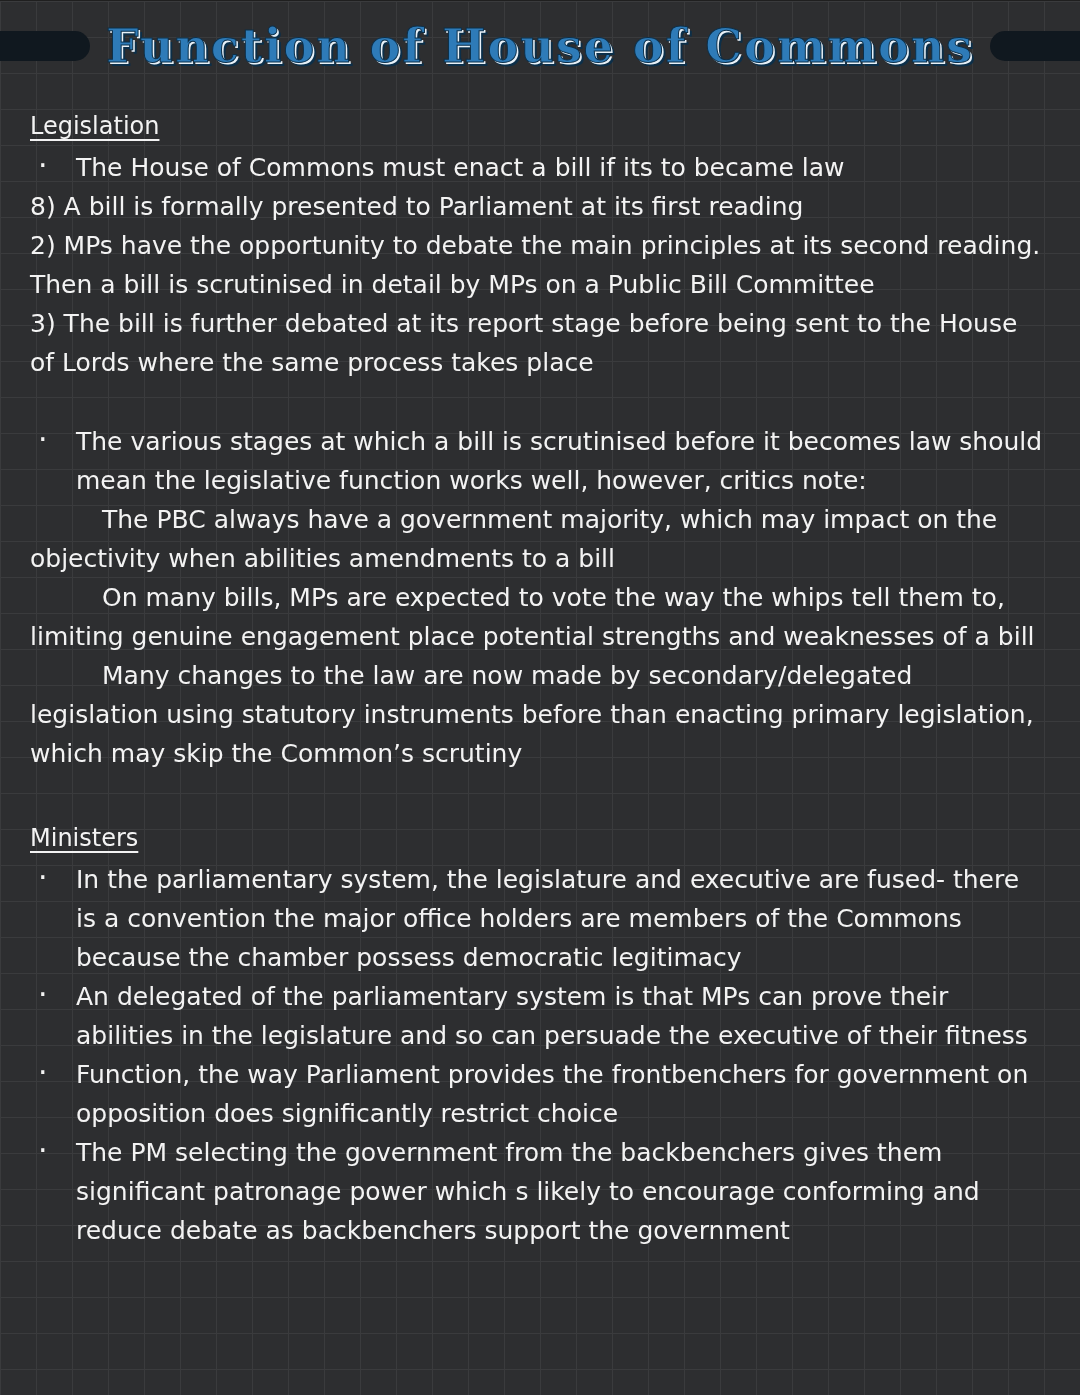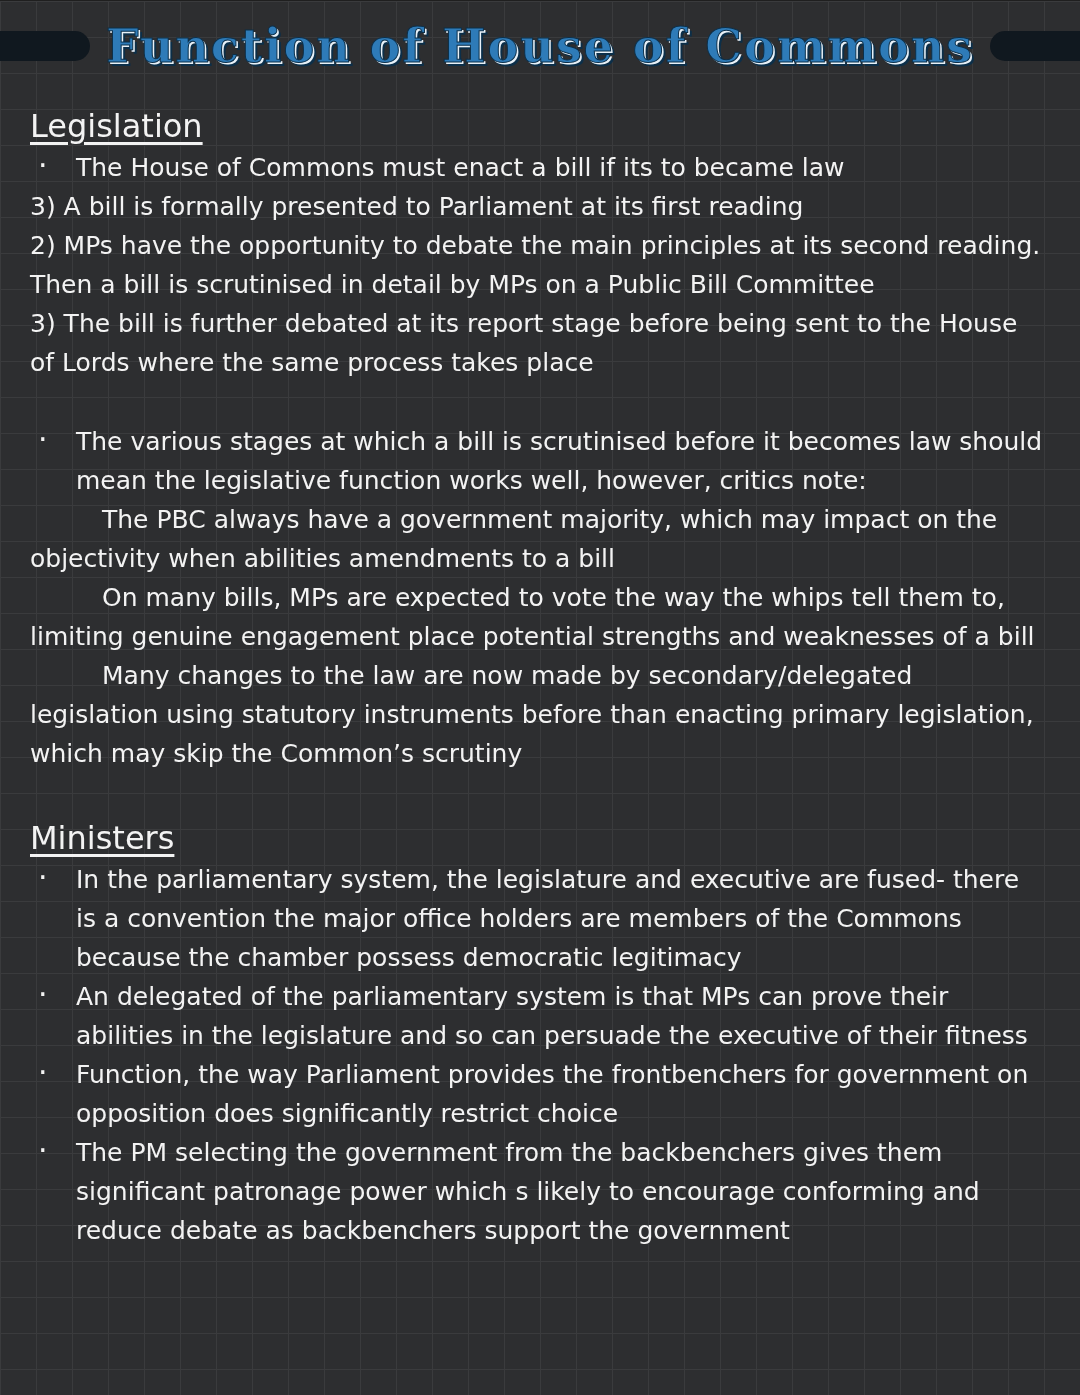--- a/index.html
+++ b/index.html
@@ -60,21 +60,21 @@
 
   
   .notes-body {
     margin-top: 32px;
     padding: 0 34px 0 30px;
     font-size: 25px;
     line-height: 39px;
   }
   .heading {
     margin: 0 0 2px 0;
-    font-size: 32px;
+    font-size: 24px;
     font-weight: 400;
     text-decoration: underline;
     text-underline-offset: 5px;
   }
   .section + .section { margin-top: 46px; }
 
   .item { margin: 0; }
   .item.gap-before { margin-top: 40px; }
 
   .item.bullet {
@@ -98,21 +98,21 @@
   <header class="title-row">
     <span class="pill pill-left"></span>
     <h1 class="title">Function of House of Commons</h1>
     <span class="pill pill-right"></span>
   </header>
 
   <main class="notes-body">
       <section class="section">
         <h2 class="heading">Legislation</h2>
         <div class="item bullet"><span class="dot">·</span><span class="txt">The House of Commons must enact a bill if its to became law</span></div>
-        <div class="item numbered">3) A bill is formally presented to Parliament at its first reading</div>
+        <div class="item numbered">8) A bill is formally presented to Parliament at its first reading</div>
         <div class="item numbered">2) MPs have the opportunity to debate the main principles at its second reading. Then a bill is scrutinised in detail by MPs on a Public Bill Committee</div>
         <div class="item numbered">3) The bill is further debated at its report stage before being sent to the House of Lords where the same process takes place</div>
         <div class="item bullet gap-before"><span class="dot">·</span><span class="txt">The various stages at which a bill is scrutinised before it becomes law should mean the legislative function works well, however, critics note:</span></div>
         <div class="item indent">The PBC always have a government majority, which may impact on the objectivity when abilities amendments to a bill</div>
         <div class="item indent">On many bills, MPs are expected to vote the way the whips tell them to, limiting genuine engagement place potential strengths and weaknesses of a bill</div>
         <div class="item indent">Many changes to the law are now made by secondary/delegated legislation using statutory instruments before than enacting primary legislation, which may skip the Common’s scrutiny</div>
       </section>
       <section class="section">
         <h2 class="heading">Ministers</h2>
         <div class="item bullet"><span class="dot">·</span><span class="txt">In the parliamentary system, the legislature and executive are fused- there is a convention the major office holders are members of the Commons because the chamber possess democratic legitimacy</span></div>

